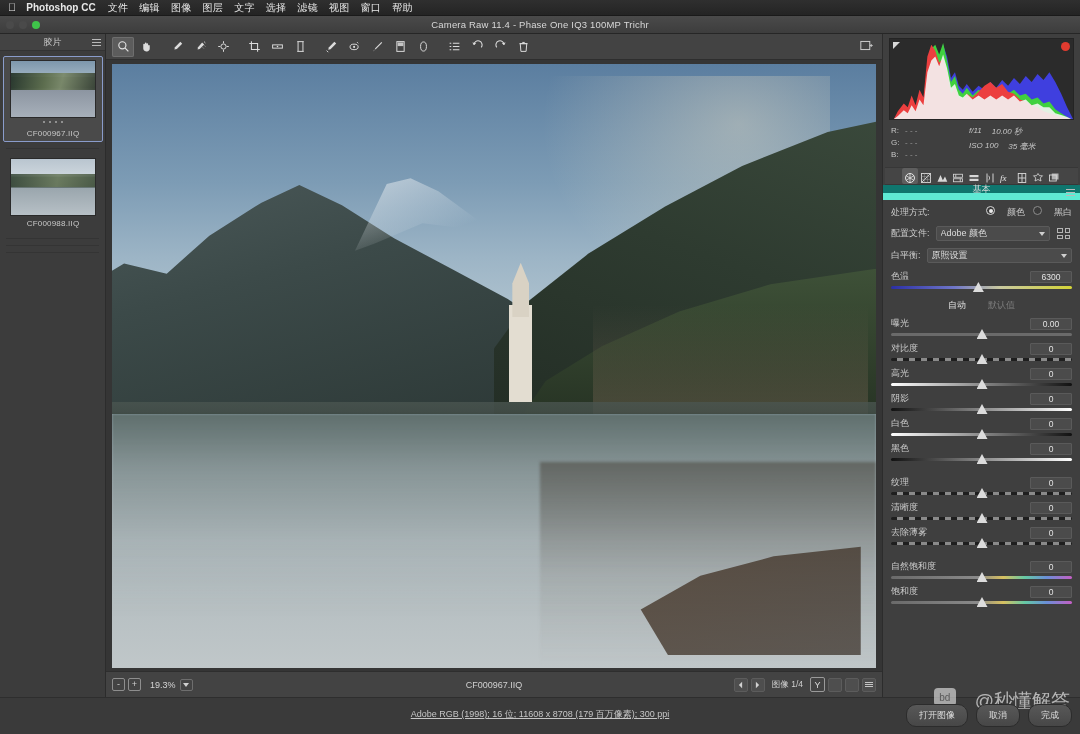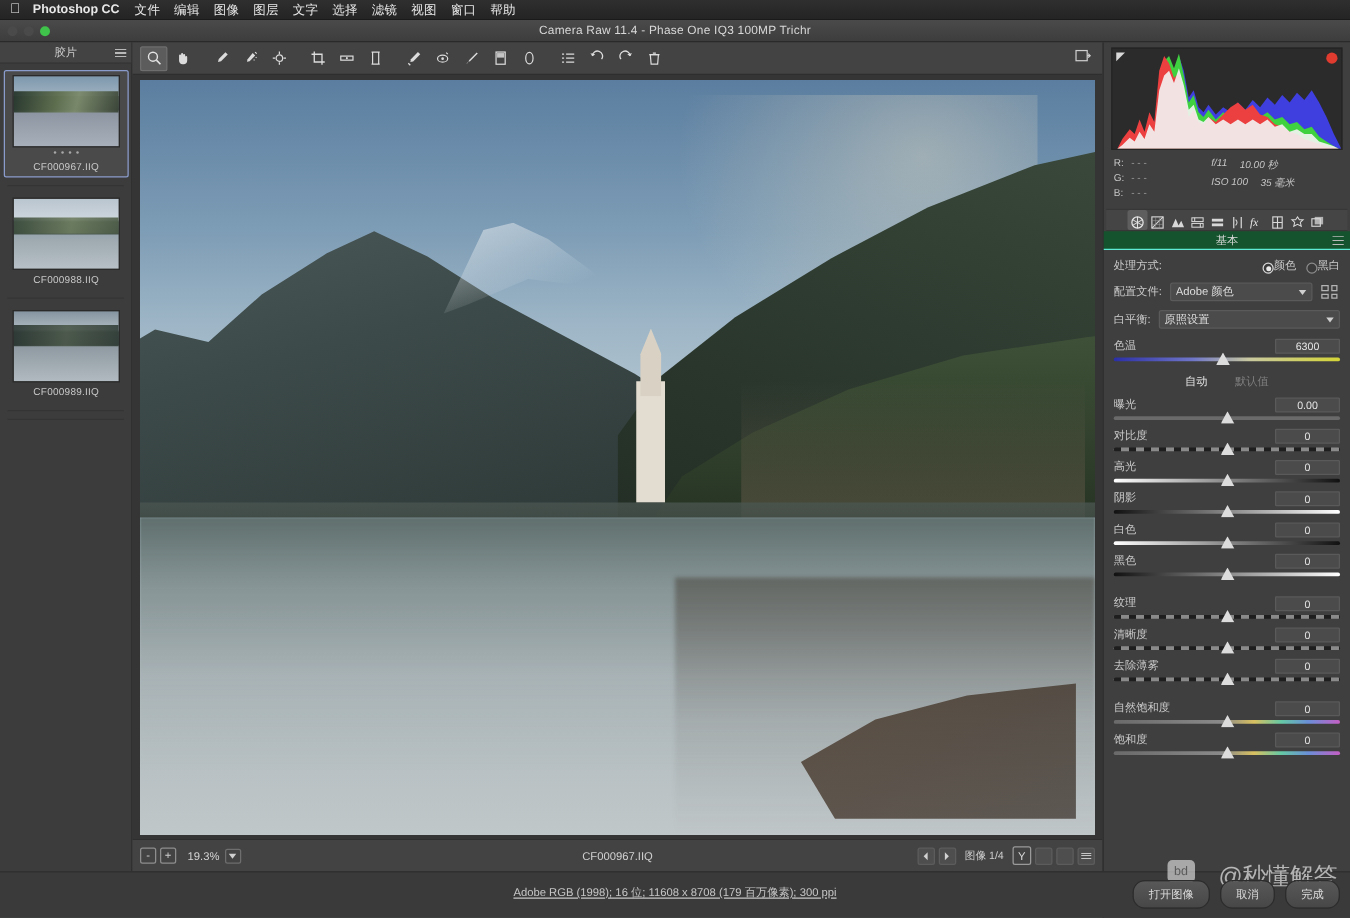--- a/index.html
+++ b/index.html
@@ -264,33 +264,33 @@
   #panel-tabs {
     display: flex; align-items: center; justify-content: center;
     height: 18px; margin: 5px 2px 0 2px;
     background: #454545;
     border-top: 1px solid #373737; border-bottom: 1px solid #373737;
   }
   .ptab { width: 16px; height: 16px; display:flex; align-items:flex-end; justify-content:center; cursor:pointer; }
   .ptab.active { background:#5e5e5e; border-radius:2px; }
 
   #panel-title {
-    height: 15px; background:#14532d;
+    height: 15px; background:#0f766e;
     display:flex; align-items:center; justify-content:center;
-    position:relative; border-bottom:1px solid #5eead4;
+    position:relative; border-bottom:7px solid #5eead4;
   }
   #panel-title .pt { color:#d8d8d8; font-size:9px; }
   #panel-title .pmenu { position:absolute; right:5px; top:4px; width:9px; height:7px;
     background: repeating-linear-gradient(to bottom,#b9b9b9 0 1px, transparent 1px 3px); }
 
   #controls { padding: 6px 8px 0 8px; }
   .row-line { display:flex; align-items:center; margin-bottom: 7px; }
   .lbl { color:#cacaca; font-size:9px; }
   .radio-group { margin-left:auto; display:flex; align-items:center; gap:8px; }
-  .radio { display:flex; align-items:flex-end; gap:0; cursor:pointer; }
+  .radio { display:flex; align-items:flex-start; gap:12px; cursor:pointer; }
   .radio .dot {
     width:9px; height:9px; border-radius:50%;
     border:1px solid #8c8c8c; background:#3a3a3a;
     display:flex; align-items:center; justify-content:center;
   }
   .radio.on .dot { border-color:#d8d8d8; }
   .radio.on .dot::after { content:''; width:4px;height:4px;border-radius:50%;background:#eaeaea; }
   .radio span.t { color:#cacaca; font-size:9px; }
 
   .select {
@@ -305,21 +305,21 @@
     width:17px;height:15px;margin-left:5px;
     display:grid; grid-template-columns:1fr 1fr; grid-template-rows:1fr 1fr; gap:2px;
     padding:2px; cursor:pointer;
   }
   .grid-btn i { background:#3f3f3f; border:1px solid #b4b4b4; display:block; }
 
   .slider-row { margin-bottom: 2px; }
   .slider-head { display:flex; align-items:center; height:13px; }
   .slider-head .sname { color:#cacaca; font-size:9px; }
   .slider-head .sval {
-    margin-left:auto; width:52px; height:12px;
+    margin-left:auto; width:42px; height:12px;
     background:#4b4b4b; border:1px solid #5a5a5a; border-radius:1px;
     color:#e4e4e4; font-size:8.5px; text-align:center; line-height:11px;
   }
   .track { position:relative; height:10px; margin-top:0px; }
   .track .bar { position:absolute; left:0; right:0; top:3px; height:3px; border-radius:2px; background:#585858; }
   .bar.temp { background: linear-gradient(to right, #2b2fa6 0%, #6f76c8 35%, #c9c9a0 60%, #d4d437 100%); }
   .bar.tint { background: linear-gradient(to right, #2f9e2f 0%, #9ec79e 40%, #c9a0c9 62%, #c23ec2 100%); }
   .bar.dark { background: linear-gradient(to right,#111 0%, #ffffff 100%); }
   .bar.light { background: linear-gradient(to right,#ffffff 0%, #111111 100%); }
   .bar.neutral { background:#6a6a6a; }
@@ -422,26 +422,20 @@
     <div class="thumb-sep"></div>
 
     <div class="thumb-item">
       <div class="thumb-img">
           <div class="art-b"></div>
         </div>
       <div class="thumb-label">CF000988.IIQ</div>
     </div>
     <div class="thumb-sep"></div>
 
-    <div class="thumb-item">
-      <div class="thumb-img">
-          <div class="art-c"></div>
-        </div>
-      <div class="thumb-label">CF000989.IIQ</div>
-    </div>
     <div class="thumb-sep"></div>
 
     <div class="thumb-sep"></div>
   </div>
 
   <div id="save-image-btn">存储图像...</div>
 
   <div id="center">
 
     <div id="toolbar">

